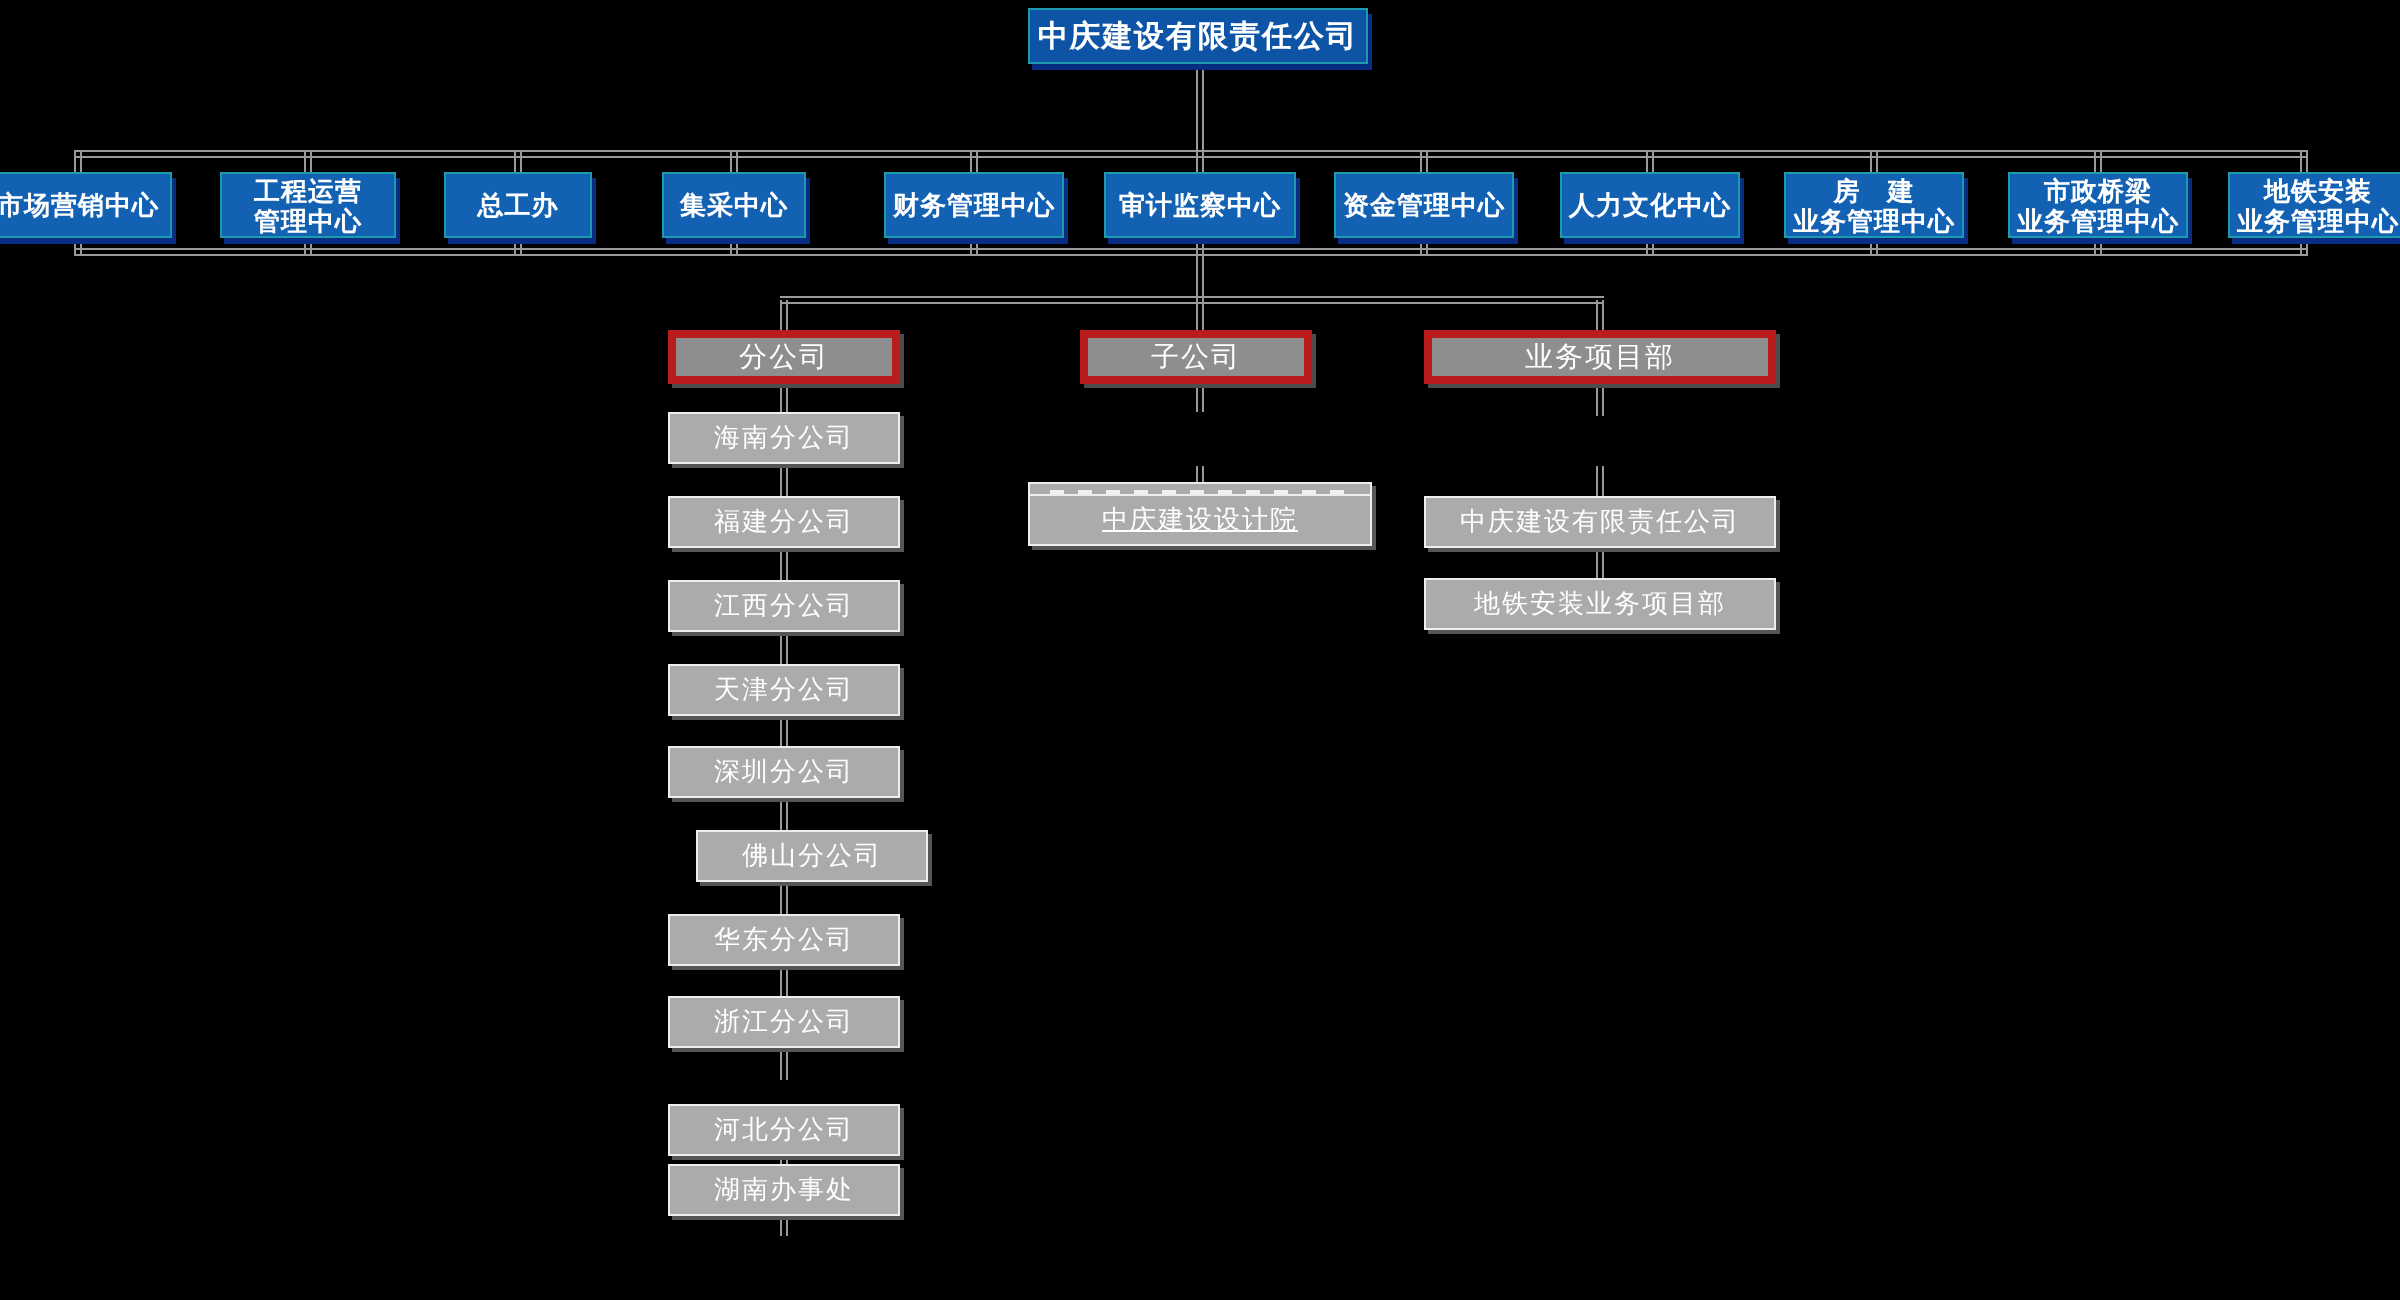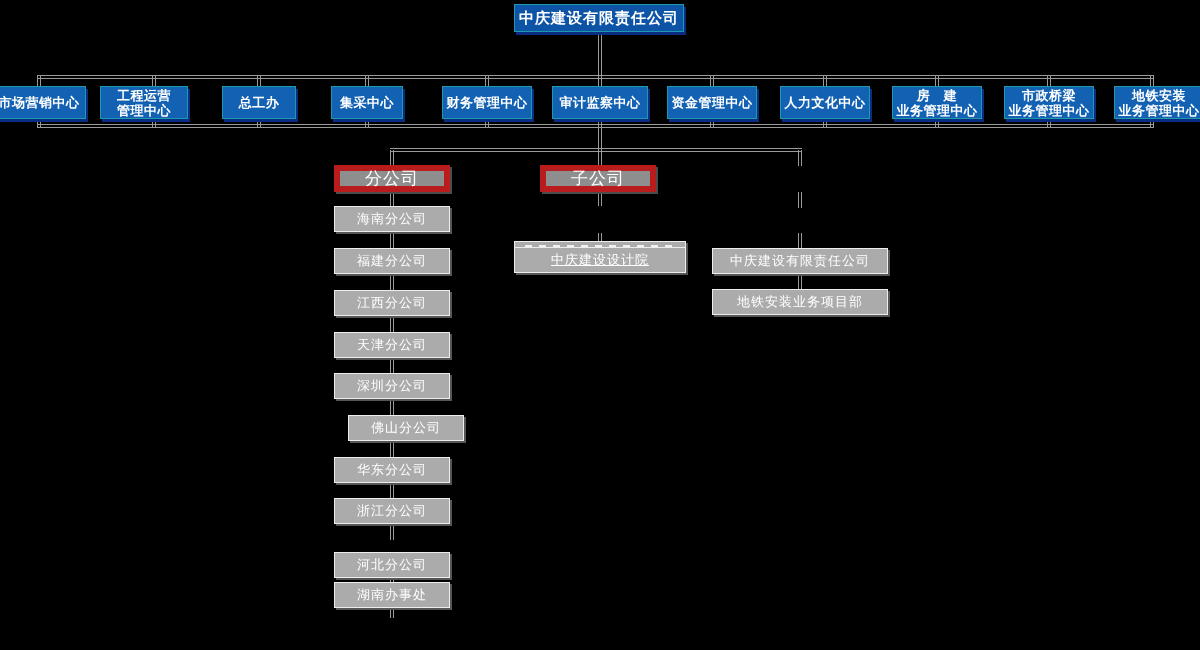--- a/index.html
+++ b/index.html
@@ -23,23 +23,23 @@
   .dept{
     top:86px;height:33px;
     background:var(--dept-fill,#1261b2);
     border:1px solid var(--dept-border,#1b9bac);
     box-shadow:2px 3px 0 var(--dept-shadow,#0a2d84);
     font-size:13px;font-weight:700;line-height:15px;letter-spacing:0.5px;
   }
   .ghead{
     top:165px;height:27px;
     background:var(--header-fill,#8e8e8e);
-    border:6px solid #b91c1c;
+    border:4px solid #b91c1c;
     box-shadow:2px 2px 0 #4c4c4c;
-    font-size:17px;letter-spacing:1px;
+    font-size:14px;letter-spacing:1px;
   }
   .gitem{
     height:26px;
     background:var(--item-fill,#ababab);
     border:1px solid var(--item-border,#ededed);
     box-shadow:2px 2px 0 #565656;
     font-size:13px;letter-spacing:1px;
   }
   .occluded{z-index:1;}
   .occluded::after{
@@ -113,37 +113,38 @@
   <div class="vpipe" style="left:598px;top:192px;height:14px"></div>
   <div class="vpipe" style="left:598px;top:233px;height:8px"></div>
 
   <div class="vpipe" style="left:798px;top:192px;height:16px"></div>
   <div class="vpipe" style="left:798px;top:233px;height:15px"></div>
   <div class="vpipe" style="left:798px;top:273px;height:16px"></div>
 
   <div class="node root" style="left:514px;top:4px;width:170px;height:28px">中庆建设有限责任公司</div>
 
   <div class="node dept" style="left:-8px;width:94px">市场营销中心</div>
-  <div class="node dept" style="left:100px;width:88px">工程运营
+  <div class="node dept" style="left:110px;width:88px">工程运营
 管理中心</div>
   <div class="node dept" style="left:222px;width:74px">总工办</div>
   <div class="node dept" style="left:331px;width:72px">集采中心</div>
   <div class="node dept" style="left:442px;width:90px">财务管理中心</div>
   <div class="node dept" style="left:552px;width:96px">审计监察中心</div>
   <div class="node dept" style="left:667px;width:90px">资金管理中心</div>
   <div class="node dept" style="left:780px;width:90px">人力文化中心</div>
   <div class="node dept" style="left:892px;width:90px">房　建
 业务管理中心</div>
   <div class="node dept" style="left:1004px;width:90px">市政桥梁
 业务管理中心</div>
   <div class="node dept" style="left:1114px;width:90px">地铁安装
 业务管理中心</div>
 
   <div class="node ghead" style="left:334px;width:116px">分公司</div>
   <div class="node ghead" style="left:540px;width:116px">子公司</div>
+  <div class="node ghead" style="left:712px;width:176px">业务项目部</div>
 
   <div class="node gitem" style="left:334px;top:206px;width:116px">海南分公司</div>
   <div class="node gitem" style="left:334px;top:248px;width:116px">福建分公司</div>
   <div class="node gitem" style="left:334px;top:290px;width:116px">江西分公司</div>
   <div class="node gitem" style="left:334px;top:332px;width:116px">天津分公司</div>
   <div class="node gitem" style="left:334px;top:373px;width:116px">深圳分公司</div>
   <div class="node gitem" style="left:348px;top:415px;width:116px">佛山分公司</div>
   <div class="node gitem" style="left:334px;top:457px;width:116px">华东分公司</div>
   <div class="node gitem" style="left:334px;top:498px;width:116px">浙江分公司</div>
   <div class="node gitem" style="left:334px;top:552px;width:116px">河北分公司</div>

